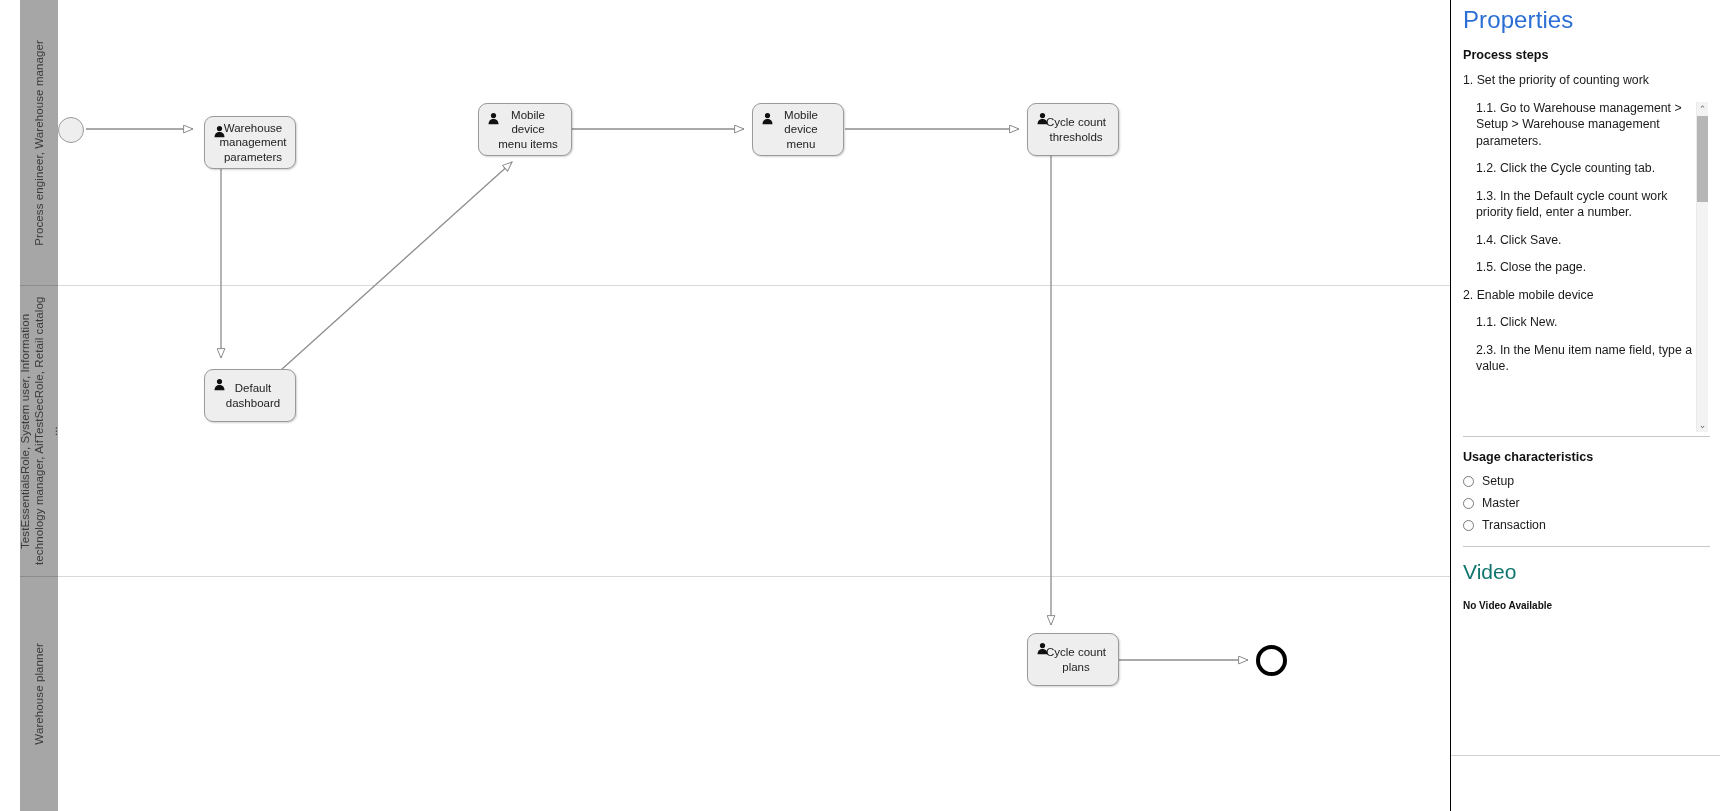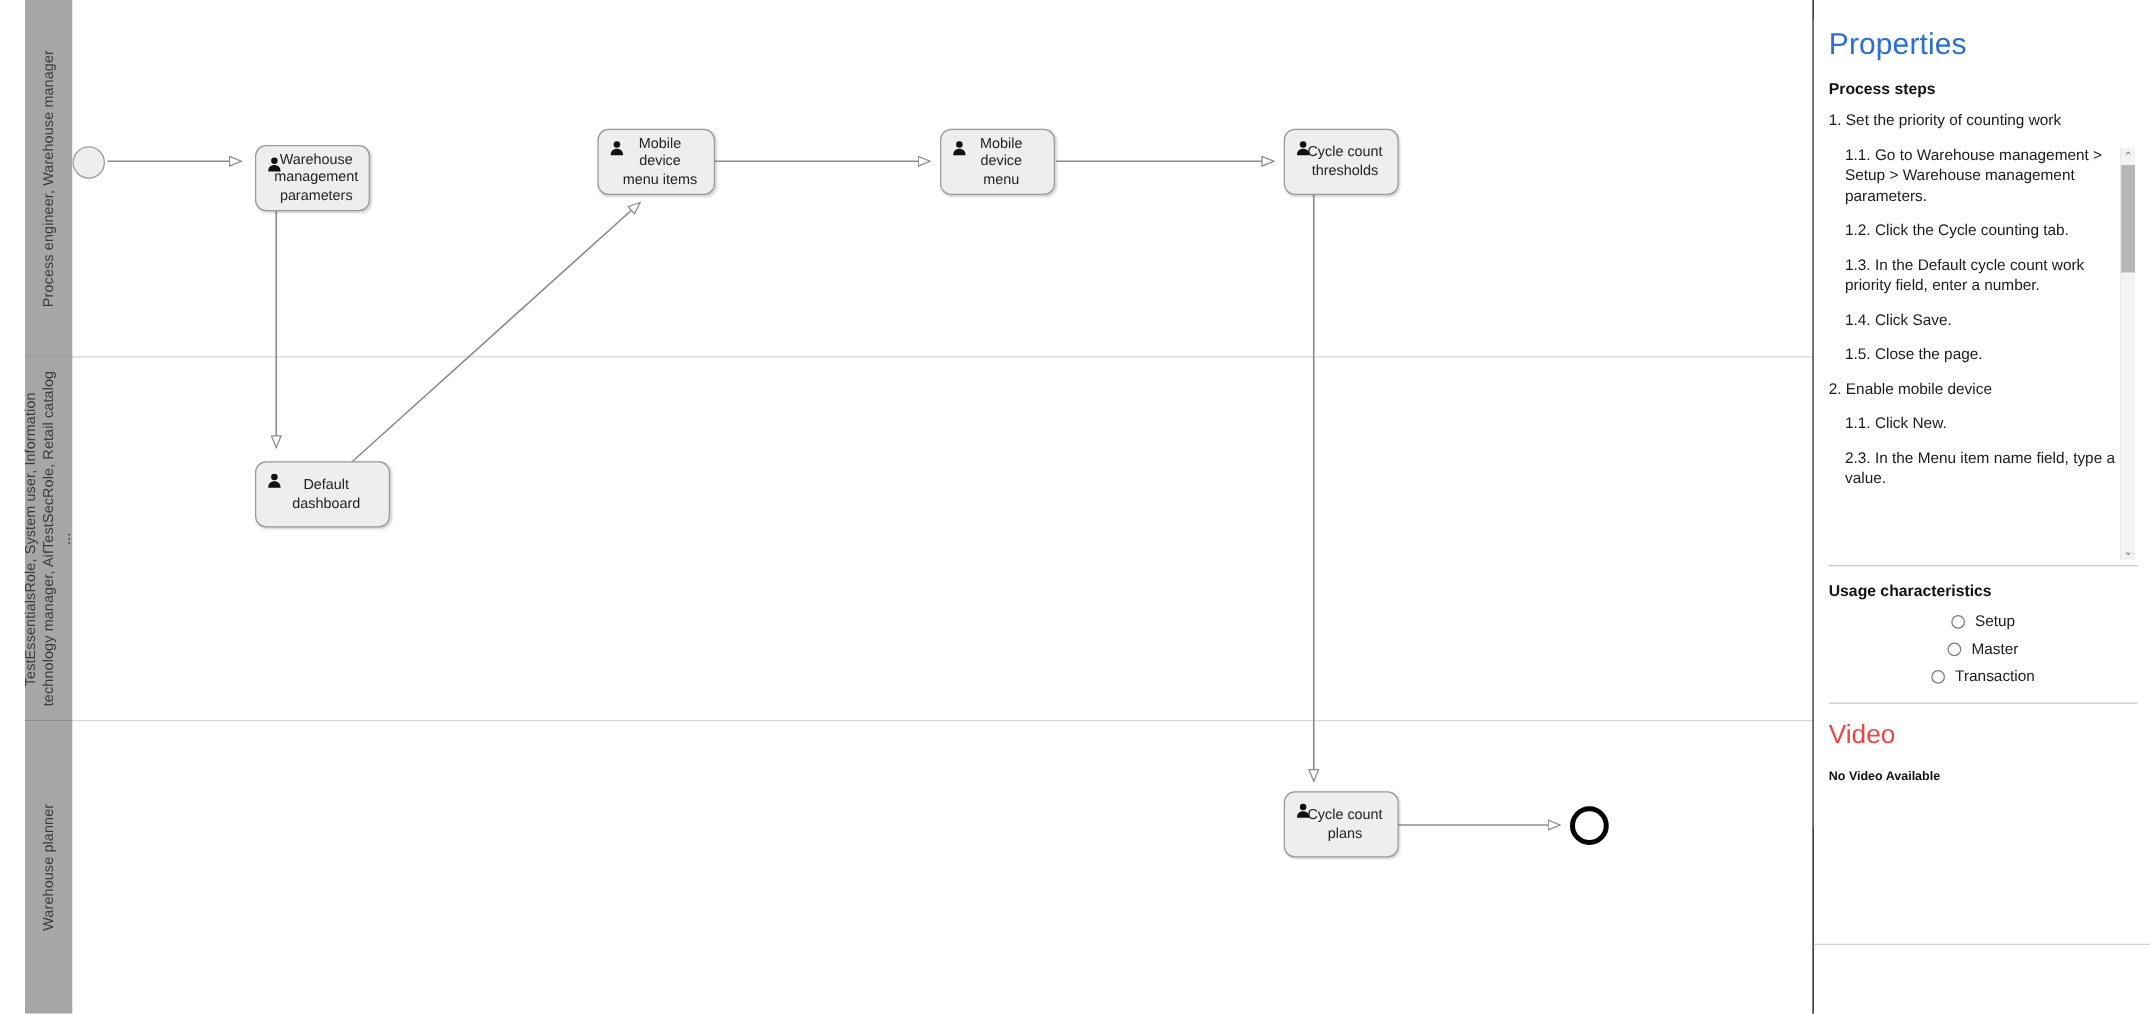--- a/index.html
+++ b/index.html
@@ -64,21 +64,21 @@
     position:absolute;border-radius:50%;
     background:#ffffff;border:4px solid #000;box-sizing:border-box;
   }
 
   svg.edges{position:absolute;left:0;top:0;width:1451px;height:811px;pointer-events:none;}
 
   
   .panel{
     position:absolute;left:1451px;top:0;width:269px;height:646px;
     background:#fff;box-sizing:border-box;padding:0 10px 0 12px;
-    font-size:12.3px;color:#1b1b1b;overflow:hidden;margin-top:16px;
+    font-size:12.3px;color:#1b1b1b;overflow:hidden;
   }
   .panel h1{
     font-size:24px;font-weight:400;color:#2b6fd4;margin:6px 0 14px 0;letter-spacing:.1px;
   }
   .panel h2{font-size:12.6px;font-weight:bold;color:#111;margin:0 0 10px 0;}
   .steps-wrap{position:relative;height:350px;}
   .steps{
     height:350px;overflow:hidden;padding-right:18px;box-sizing:border-box;
   }
   .step{line-height:16.5px;margin-bottom:11px;color:#1b1b1b;}
@@ -88,27 +88,27 @@
     position:absolute;right:2px;top:30px;width:11px;height:330px;background:#f3f3f3;
     border-left:1px solid #eaeaea;
   }
   .sbar .thumb{position:absolute;left:0;top:14px;width:11px;height:86px;background:#b6b6b6;}
   .sbar .arr{position:absolute;left:0;width:11px;height:14px;color:#6b6b6b;font-size:9px;
     display:flex;align-items:center;justify-content:center;}
   .sbar .arr.up{top:0;}
   .sbar .arr.dn{bottom:0;}
 
   .hr{height:1px;background:#c8c8c8;margin:14px 0 13px 0;}
-  .radio-row{display:flex;align-items:center;margin:0 0 8px 0;justify-content:center;}
+  .radio-row{display:flex;align-items:center;margin:0 0 8px 0;}
   .radio{
     width:11px;height:11px;border:1px solid #7a7a7a;border-radius:50%;
     box-sizing:border-box;margin-right:8px;background:#fff;flex:none;
   }
   .radio-row .rl{font-size:12.3px;color:#1b1b1b;line-height:14px;}
-  .panel h3{font-size:21px;font-weight:400;color:#ef4444;margin:4px 0 16px 0;}
+  .panel h3{font-size:21px;font-weight:400;color:#0f766e;margin:4px 0 16px 0;}
   .novideo{font-size:10px;font-weight:bold;color:#111;}
   .bot-rule{position:absolute;left:1451px;top:755px;width:269px;height:1px;background:#d2d2d2;}
 </style>
 </head>
 <body>
 
 <div class="root">
 
   <div class="canvas">
 
@@ -197,21 +197,21 @@
       <span class="person">
         <svg width="13" height="13" viewBox="0 0 16 16">
             <circle cx="8" cy="4.4" r="3.2" fill="#111"></circle>
             <path d="M1.9,15 C1.9,10.8 4.6,8.7 8,8.7 C11.4,8.7 14.1,10.8 14.1,15 Z" fill="#111"></path>
           </svg>
       </span>
       <span class="label">Cycle count
 thresholds</span>
     </div>
 
-    <div class="node" style="left:204px;top:369px;width:108px;height:53px;">
+    <div class="node" style="left:204px;top:369px;width:92px;height:53px;">
       <span class="person">
         <svg width="13" height="13" viewBox="0 0 16 16">
             <circle cx="8" cy="4.4" r="3.2" fill="#111"></circle>
             <path d="M1.9,15 C1.9,10.8 4.6,8.7 8,8.7 C11.4,8.7 14.1,10.8 14.1,15 Z" fill="#111"></path>
           </svg>
       </span>
       <span class="label">Default
 dashboard</span>
     </div>
 

